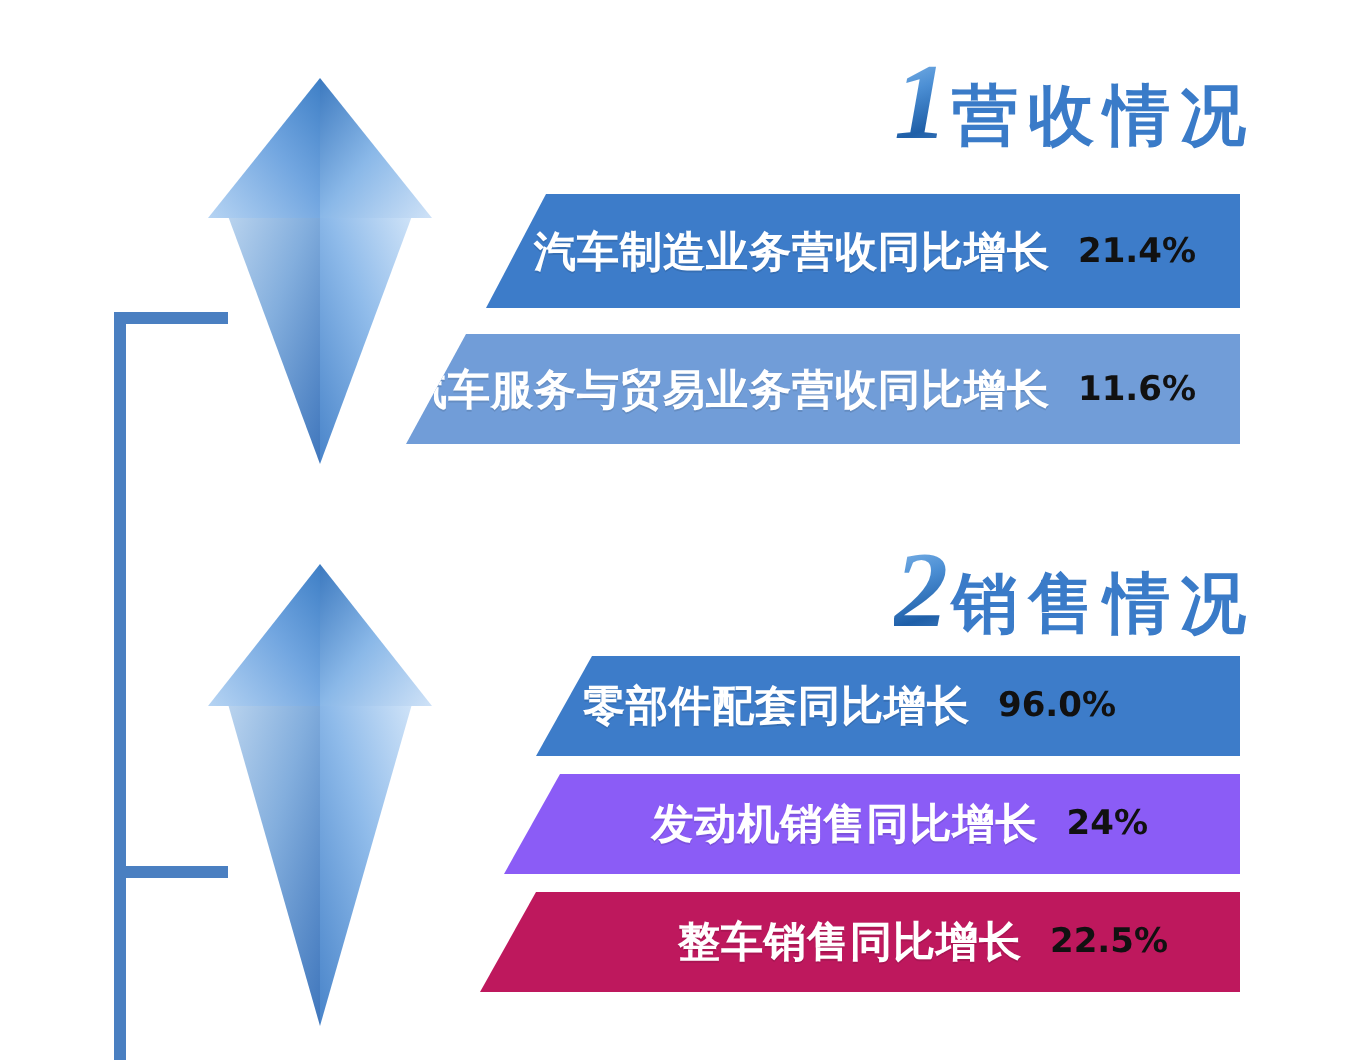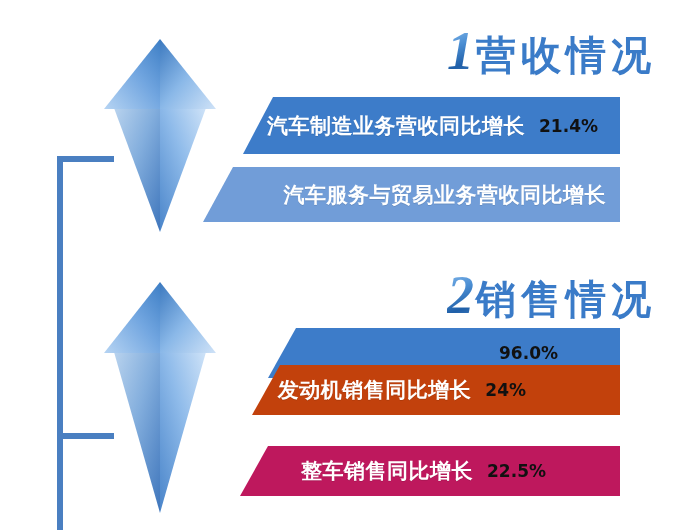--- a/index.html
+++ b/index.html
@@ -59,21 +59,21 @@
     background-clip: text;
     color: transparent;
     -webkit-text-fill-color: transparent;
     text-shadow: none;
     padding-right: 3px;
     letter-spacing: -1px;
   }
   .heading-text {
     font-family: "DejaVu Sans", "Liberation Sans", sans-serif;
     font-weight: bold;
-    font-size: 40px;
+    font-size: 33px;
     line-height: 1;
     color: #3a7bc8;
     letter-spacing: 5px;
   }
 
   
   .banner {
     position: absolute;
     display: flex;
     align-items: center;
@@ -180,40 +180,42 @@
               background:#3d7cc9;
               clip-path: polygon(30px 0, 100% 0, 100% 100%, 0 100%);">
     <span class="banner-label">汽车制造业务营收同比增长</span>
     <span class="banner-value" style="padding-right:22px;">21.4%</span>
   </div>
 
   <div class="banner" style="left:203px; top:167px; width:417px; height:55px;
               background:#719dd8;
               clip-path: polygon(30px 0, 100% 0, 100% 100%, 0 100%);">
     <span class="banner-label">汽车服务与贸易业务营收同比增长</span>
+    <span class="banner-value" style="padding-right:22px;">11.6%</span>
   </div>
 
   <div class="heading" style="left:447px; top:268px;">
     <span class="heading-num">2</span>
     <span class="heading-text">销售情况</span>
   </div>
 
   <div class="banner" style="left:268px; top:328px; width:352px; height:50px;
               background:#3d7cc9;
               clip-path: polygon(28px 0, 100% 0, 100% 100%, 0 100%);">
+    <span class="banner-label">零部件配套同比增长</span>
     <span class="banner-value" style="padding-right:62px;">96.0%</span>
   </div>
 
-  <div class="banner" style="left:252px; top:365px; width:368px; height:50px;
-              background:#c2410c;
+  <div class="banner" style="left:252px; top:387px; width:368px; height:50px;
+              background:#8b5cf6;
               clip-path: polygon(28px 0, 100% 0, 100% 100%, 0 100%);">
     <span class="banner-label">发动机销售同比增长</span>
-    <span class="banner-value" style="padding-right:94px;">24%</span>
+    <span class="banner-value" style="padding-right:46px;">24%</span>
   </div>
 
   <div class="banner" style="left:240px; top:446px; width:380px; height:50px;
               background:#be185d;
               clip-path: polygon(28px 0, 100% 0, 100% 100%, 0 100%);">
     <span class="banner-label">整车销售同比增长</span>
-    <span class="banner-value" style="padding-right:74px;text-align:center;">22.5%</span>
+    <span class="banner-value" style="padding-right:36px;text-align:center;">22.5%</span>
   </div>
 
 </div>
 
 </body></html>

